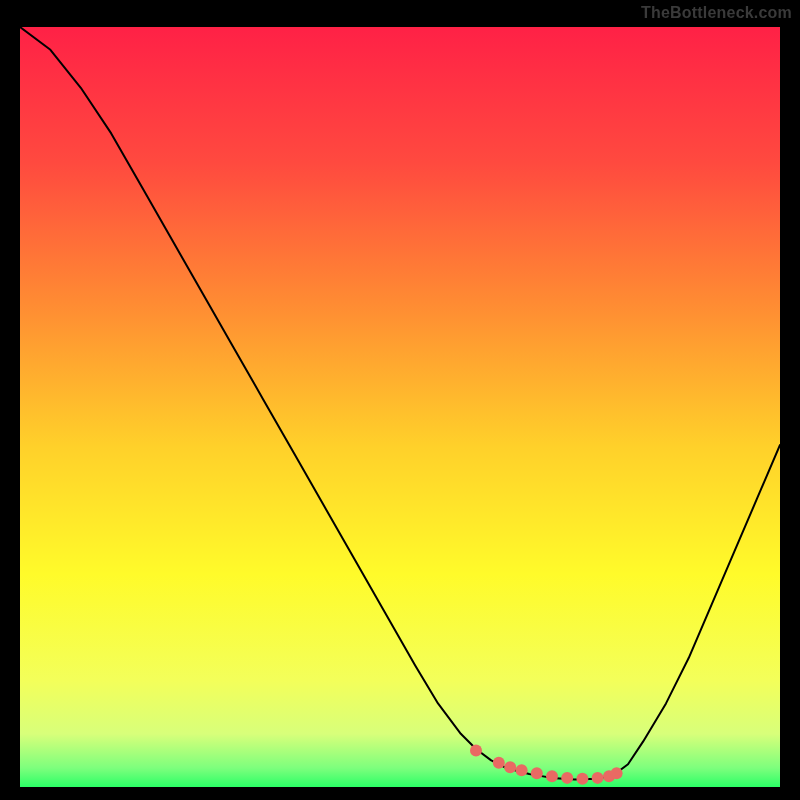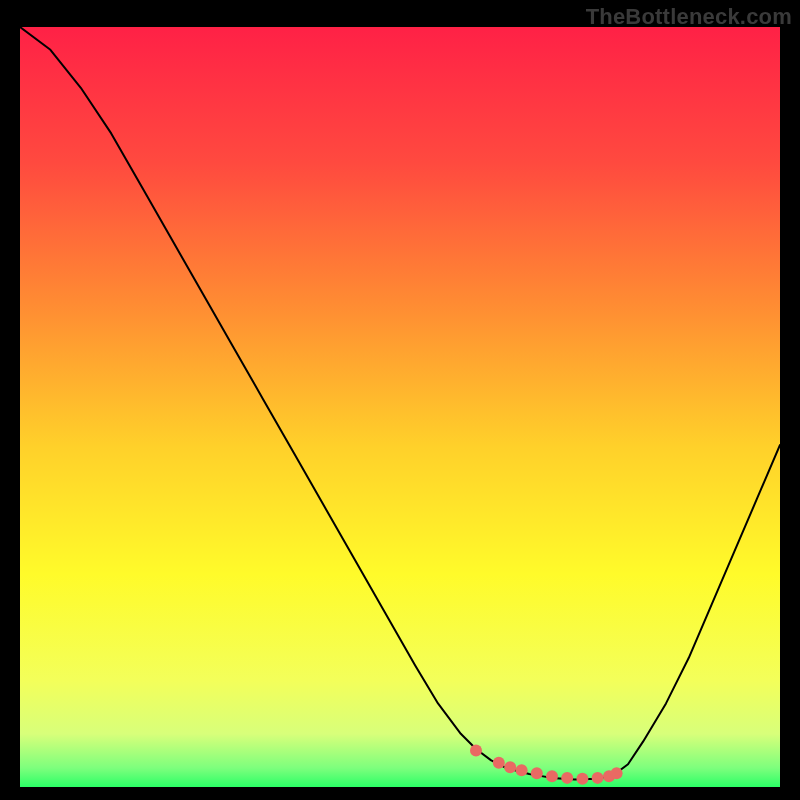--- a/index.html
+++ b/index.html
@@ -3,21 +3,21 @@
 <meta charset="utf-8">
 <style>
   * { margin: 0; padding: 0; box-sizing: border-box; }
   html, body { width: 800px; height: 800px; overflow: hidden; background: #000; }
   .frame { position: relative; width: 800px; height: 800px; background: #000; }
   .watermark {
     position: absolute;
     top: 4px;
     right: 8px;
     font-family: Arial, Helvetica, sans-serif;
-    font-size: 22px;
+    font-size: 16px;
     font-weight: 600;
     color: #3a3a3a;
     letter-spacing: 0.2px;
   }
   .plot {
     position: absolute;
     left: 20px;
     top: 27px;
     width: 760px;
     height: 760px;

